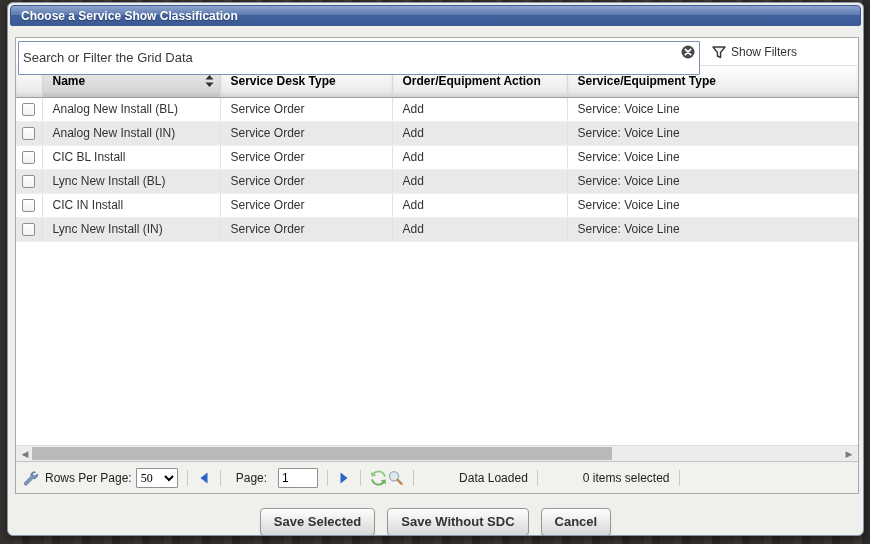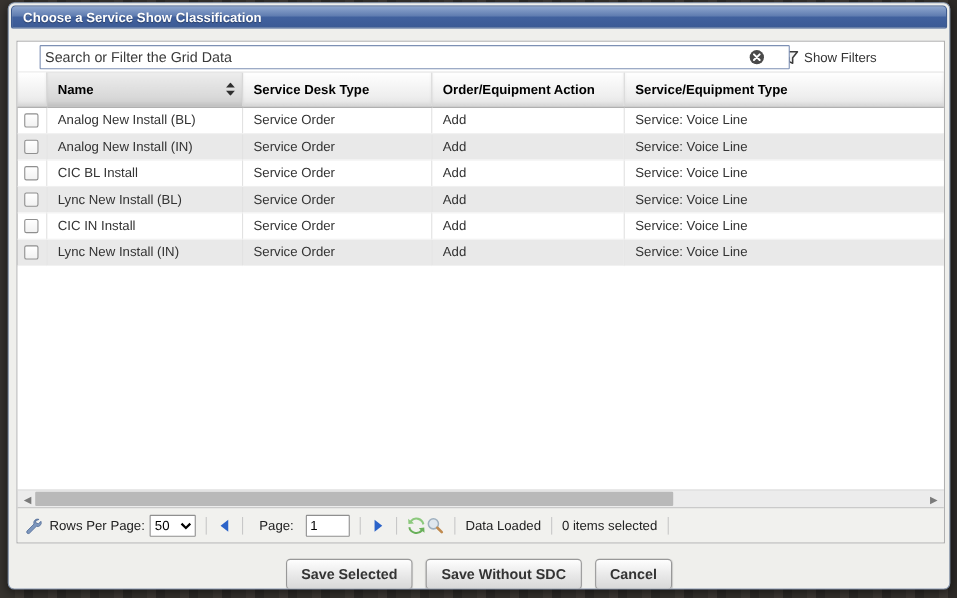--- a/index.html
+++ b/index.html
@@ -26,23 +26,23 @@
   .grid-panel {
     position:absolute; left:7px; top:34px; width:844px; height:457px;
     background:#fff; border:1px solid #a8a8a8;
     display:flex; flex-direction:column;
   }
 
   
   .searchbar { height:28px; display:flex; align-items:center; background:#fff; padding:3px 2px 2px 2px; border-bottom:1px solid #e3e3e3; }
   .search-wrap { position:relative; width:682px; height:22px; }
   .search-wrap input {
-    width:100%; height:22px; border:1px solid #7d90b4; background:#fff;
+    width:100%; height:34px; border:1px solid #7d90b4; background:#fff;
     font-family:"Liberation Sans", sans-serif; font-size:13px; color:#3a3a3a;
-    padding:1px 22px 2px 4px; outline:none; border-radius:1px;margin-left:18px;
+    padding:1px 22px 2px 4px; outline:none; border-radius:1px;
   }
   .search-wrap input::placeholder { color:#3a3a3a; opacity:1; }
   .clear-btn { position:absolute; right:5px; top:4px; width:14px; height:14px; cursor:pointer; }
   .show-filters { display:flex; align-items:center; gap:5px; margin-left:12px; font-size:12px; color:#333; cursor:pointer; }
   .funnel { width:14px; height:13px; }
 
   
   table { border-collapse:collapse; table-layout:fixed; width:100%; }
   col.c-check { width:26px; } col.c-name { width:178px; } col.c-sdt { width:172px; } col.c-oea { width:175px; }
   thead th {
@@ -78,30 +78,30 @@
   .hs-thumb { position:absolute; left:16px; top:1px; width:580px; height:13px; background:#b9b9b9; border-radius:1px; cursor:pointer; }
 
   
   .toolbar {
     height:32px; flex:0 0 auto; background:#f1f1ee; border-top:1px solid #c2c2c2;
     display:flex; align-items:center; padding:0 6px; font-size:12px; color:#222;
   }
   .tb-sep { width:1px; height:16px; background:#c8c8c8; margin:0 9px; flex:0 0 auto; }
   .tb-label { margin:0 4px 0 6px; }
   .rpp-select {
-    width:42px; height:20px; font-family:Liberation Sans, sans-serif; font-size:12px;
+    width:42px; height:20px; font-family:Liberation Serif, serif; font-size:12px;
     border:1px solid #8f8f8f; background:#fff; color:#000; border-radius:1px;
   }
   .page-input {
     width:40px; height:20px; border:1px solid #8f8f8f; background:#fff;
     font-family:"Liberation Sans", sans-serif; font-size:12px; color:#000; padding:1px 3px; border-radius:1px;
   }
   .nav-arrow { width:14px; height:14px; cursor:pointer; flex:0 0 auto; }
   .tb-icon { width:17px; height:16px; cursor:pointer; flex:0 0 auto; }
-  .tb-text { white-space:nowrap; }
+  .tb-text { white-space:nowrap;margin-left:36px; }
 
   
   .footer-buttons { position:absolute; left:0; right:0; top:505px; display:flex; justify-content:center; gap:12px; }
   .btn {
     font-family:"Liberation Sans", sans-serif; font-size:13px; font-weight:bold; color:#333;
     background:linear-gradient(#fefefe,#e8e8e8 55%,#d8d8d8); border:1px solid #989898;
     border-radius:4px; padding:5px 13px 6px 13px; cursor:pointer; box-shadow:0 1px 1px rgba(0,0,0,.15);
   }
 </style>
 </head>

